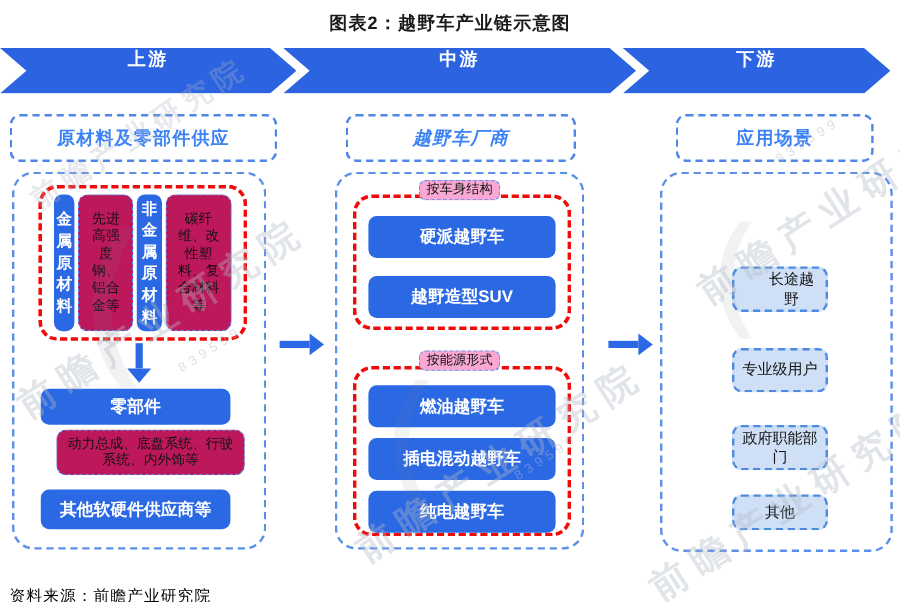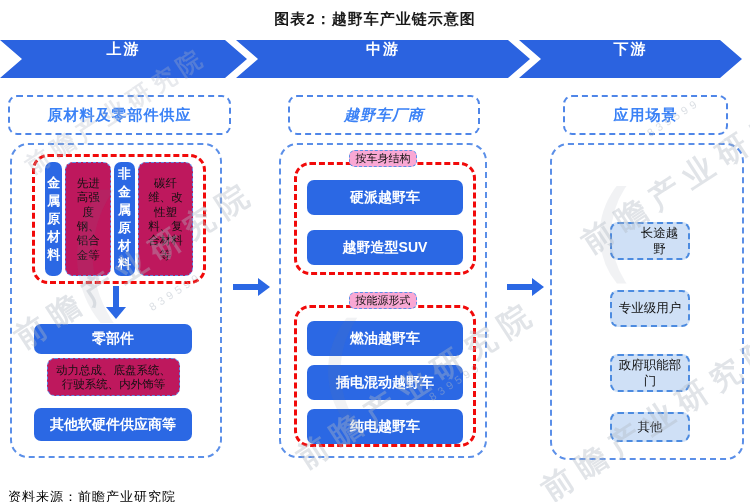--- a/index.html
+++ b/index.html
@@ -48,21 +48,21 @@
          display:flex; align-items:center; justify-content:center; text-align:center; }
   .btn.small  { font-size:13px; min-height:24px; }
   .btn.mid    { font-size:14px; height:35px; flex:none; }
   .btn.wide   { position:absolute; left:22px; width:158px; font-size:14px; }
 
   
   .desc { background:#be185d; border:1.5px dashed #5b8fe8; border-radius:8px;
           font-size:11.5px; color:#111; line-height:1.25; text-align:center;
           display:flex; align-items:center; justify-content:center; padding:2px 5px; }
   .desc.in-group { min-height:30px; }
-  .desc.parts { position:absolute; left:35px; top:213px; width:133px; height:38px; }
+  .desc.parts { position:absolute; left:35px; top:213px; width:157px; height:38px; }
 
   
   .chip { position:absolute; left:50%; transform:translateX(-50%); width:68px;
           background:#f9a8d4; border:1.5px dashed #5b8fe8; border-radius:6px;
           font-size:11px; color:#111; text-align:center; line-height:1.2;
           padding:1px 5px; z-index:3; }
   .chip.g1 { top:5px; }
   .chip.g2 { top:147px; }
 
   

